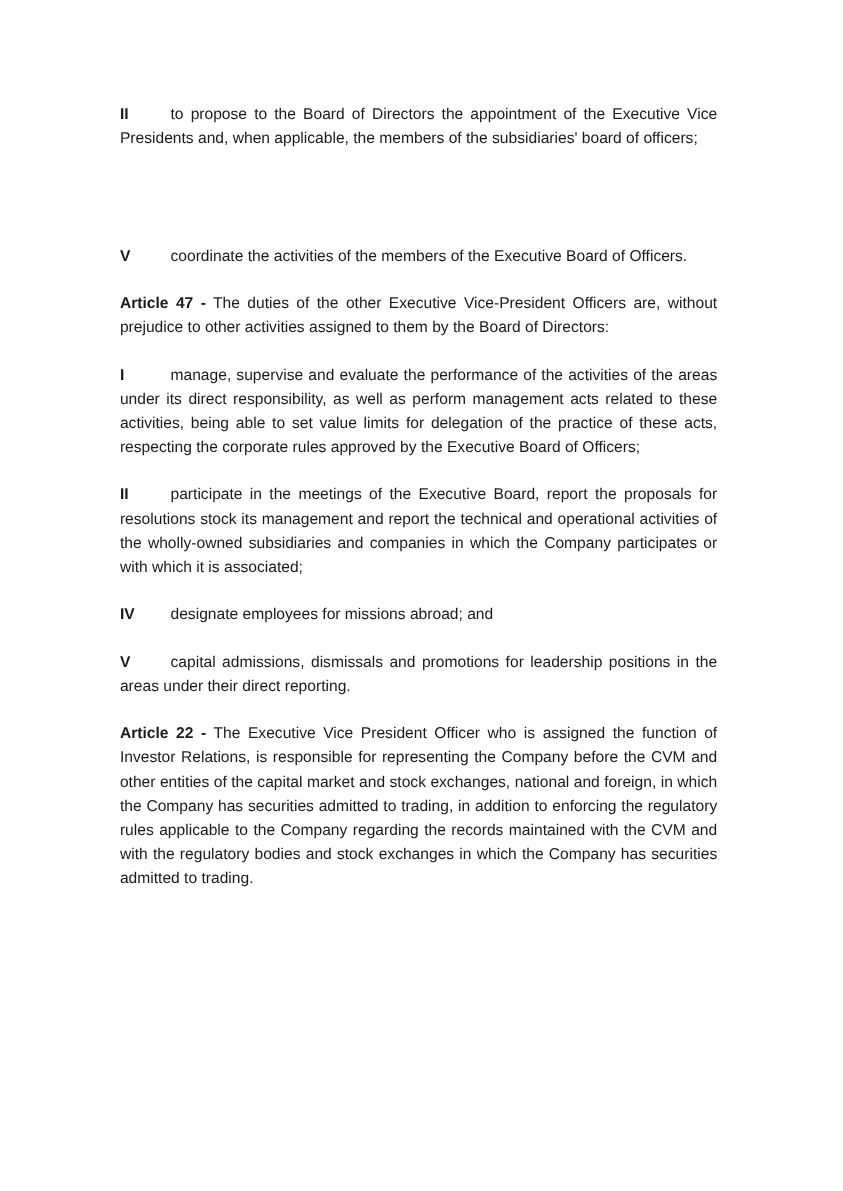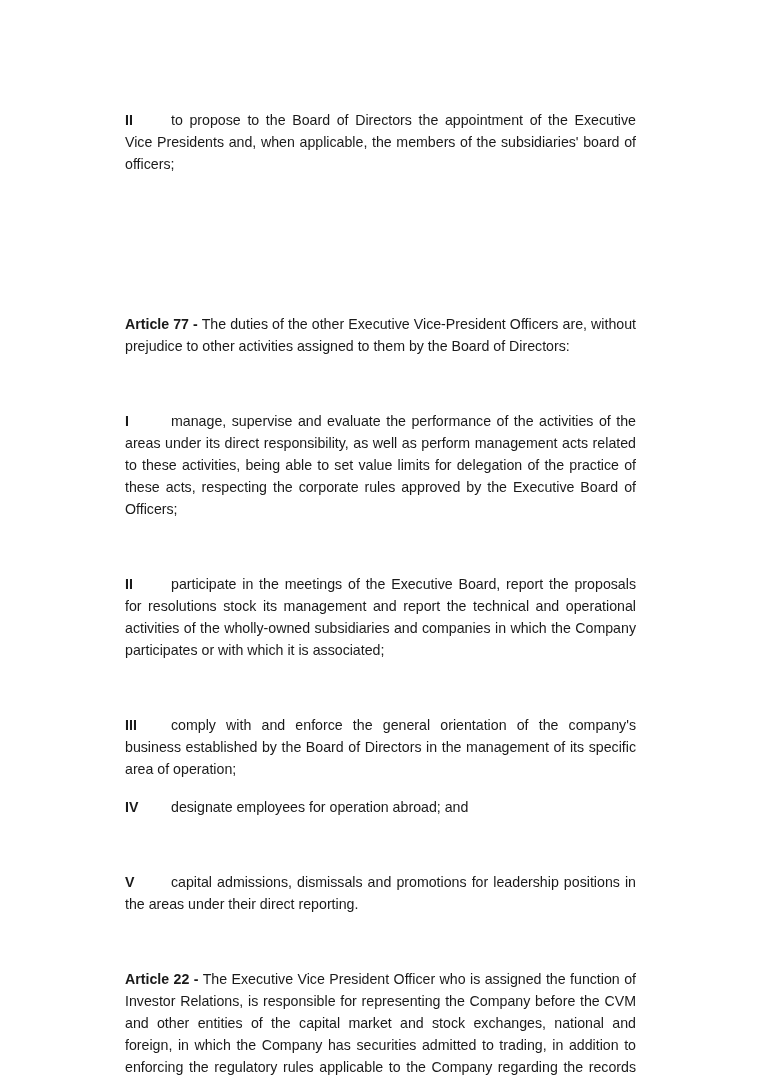--- a/index.html
+++ b/index.html
@@ -17,21 +17,21 @@
     }
     .page {
       position: absolute;
       left: 109px;
       top: 93px;
       width: 543px;
       font-size: 14.2px;
       line-height: 22px;
     }
     .para {
-      margin: 16px;
+      margin: 0;
       text-align: justify;
       text-align-last: left;
     }
     .item-num {
       display: inline-block;
       width: 46px;
       font-weight: bold;
     }
     .art-label {
       font-weight: bold;
@@ -46,44 +46,44 @@
 
   <p class="para">
     <span class="item-num">II</span><span>to propose to the Board of Directors the appointment of the Executive Vice Presidents and, when applicable, the members of the subsidiaries' board of officers;</span>
   </p>
   <div class="gap-1"></div>
 
   <div class="gap-1"></div>
 
   <div class="gap-2"></div>
 
+  <p class="para">
+    <span class="item-num">V</span><span>coordinate the activities of the members of the Executive Board of Officers.</span>
+  </p>
   <div class="gap-1"></div>
 
   <p class="para">
-    <span class="art-label">Article 77 -</span>
+    <span class="art-label">Article 47 -</span>
     <span>The duties of the other Executive Vice-President Officers are, without prejudice to other activities assigned to them by the Board of Directors:</span>
   </p>
   <div class="gap-1"></div>
 
   <p class="para">
     <span class="item-num">I</span><span>manage, supervise and evaluate the performance of the activities of the areas under its direct responsibility, as well as perform management acts related to these activities, being able to set value limits for delegation of the practice of these acts, respecting the corporate rules approved by the Executive Board of Officers;</span>
   </p>
   <div class="gap-1"></div>
 
   <p class="para">
     <span class="item-num">II</span><span>participate in the meetings of the Executive Board, report the proposals for resolutions stock its management and report the technical and operational activities of the wholly-owned subsidiaries and companies in which the Company participates or with which it is associated;</span>
   </p>
   <div class="gap-1"></div>
 
-  <p class="para">
-    <span class="item-num">III</span><span>comply with and enforce the general orientation of the company's business established by the Board of Directors in the management of its specific area of operation;</span>
-  </p>
 
   <p class="para">
-    <span class="item-num">IV</span><span>designate employees for operation abroad; and</span>
+    <span class="item-num">IV</span><span>designate employees for missions abroad; and</span>
   </p>
   <div class="gap-1"></div>
 
   <p class="para">
     <span class="item-num">V</span><span>capital admissions, dismissals and promotions for leadership positions in the areas under their direct reporting.</span>
   </p>
   <div class="gap-1"></div>
 
   <p class="para">
     <span class="art-label">Article 22 -</span>

